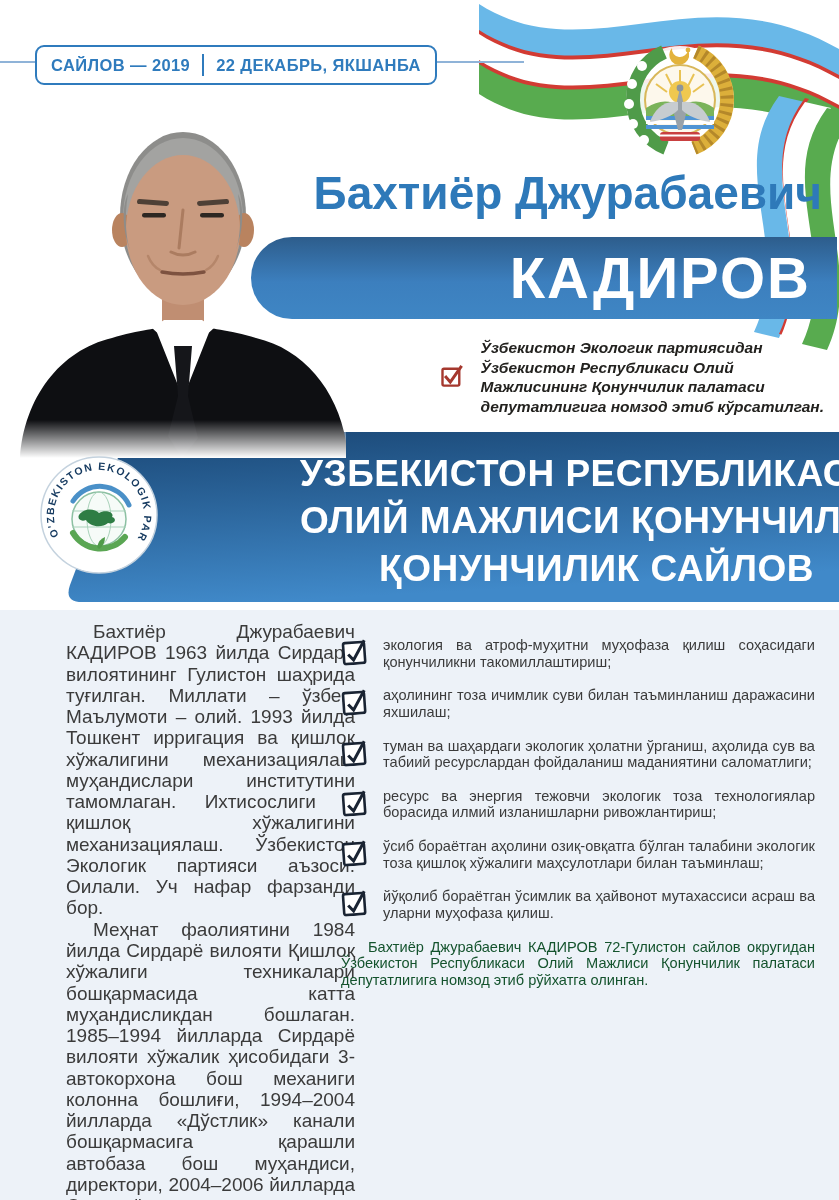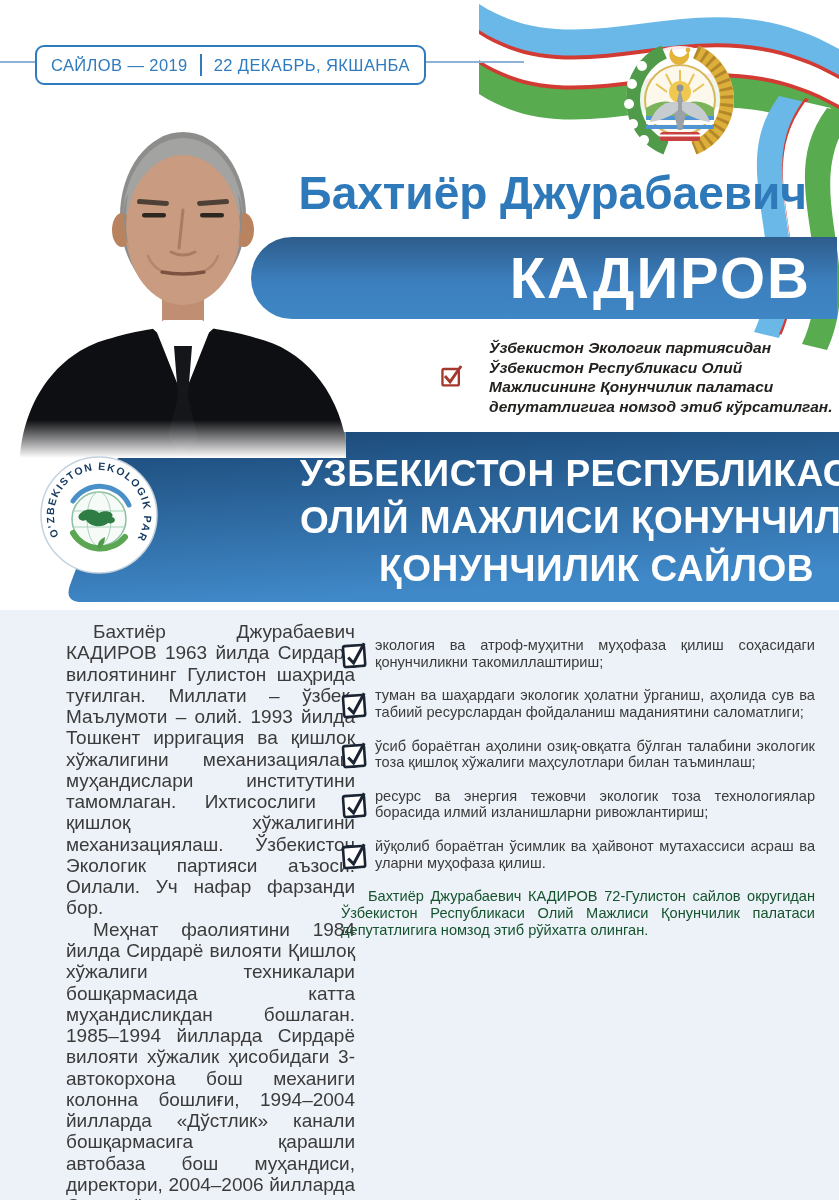--- a/index.html
+++ b/index.html
@@ -7,43 +7,43 @@
     position:relative;width:839px;height:1200px;overflow:hidden;
     font-family:"Liberation Sans",sans-serif;background:#ffffff;
   }
   
   .header-rule{position:absolute;left:0;top:61px;width:524px;height:2px;background:#8fb3d8;z-index:1;}
   .badge{
     position:absolute;left:35px;top:45px;height:36px;z-index:2;
     display:flex;align-items:center;background:#fff;
     border:2.5px solid #2f7bbd;border-radius:9px;padding:0 14px;gap:12px;
   }
-  .badge span{color:#2f7bbd;font-weight:normal;font-size:16.5px;letter-spacing:.4px;white-space:nowrap;}
+  .badge span{color:#2f7bbd;font-weight:bold;font-size:16.5px;letter-spacing:.4px;white-space:nowrap;}
   .badge .divider{width:2px;height:22px;background:#2f7bbd;}
   
   .ribbon{position:absolute;right:0;top:0;z-index:0;}
   
   .given-names{
-    position:absolute;right:32px;top:166px;z-index:3;
+    position:absolute;right:17px;top:166px;z-index:3;
     font-size:46px;font-weight:bold;color:#2e79b9;white-space:nowrap;
   }
   .surname-band{
     position:absolute;left:251px;top:237px;width:586px;height:82px;z-index:2;
     border-radius:46px 0 0 46px;
     background:linear-gradient(180deg,#2d5d8c 0%,#3c7fbe 55%,#3f86c4 100%);
     text-decoration:underline;
   }
   .surname{
     position:absolute;right:26px;top:0;line-height:82px;
     font-size:58px;font-weight:bold;color:#ffffff;letter-spacing:2px;white-space:nowrap;
   }
   
   .photo{position:absolute;left:16px;top:98px;z-index:4;}
   
-  .nomination{position:absolute;left:441px;top:338px;width:392px;z-index:3;display:flex;gap:27px;align-items:flex-start;}
+  .nomination{position:absolute;left:441px;top:338px;width:392px;z-index:3;display:flex;gap:18px;align-items:flex-start;}
   .nomination .text{
     font-size:15.5px;font-weight:bold;font-style:italic;color:#23221f;line-height:1.26;text-align:left;
   }
   
   .banner-svg{position:absolute;left:0;top:428px;z-index:2;}
   .banner-text{
     position:absolute;left:300px;top:450px;right:25px;z-index:3;text-align:right;
     color:#fff;font-weight:bold;font-size:37px;line-height:1.28;letter-spacing:.5px;white-space:nowrap;
   }
   .party-logo{position:absolute;left:39px;top:455px;z-index:4;}
@@ -52,21 +52,21 @@
   .bio-col{
     position:absolute;left:35px;top:621px;width:289px;z-index:2;
     font-size:19px;line-height:1.12;color:#3b3b3b;text-align:justify;margin-left:31px;
   }
   .bio-col p{margin:0;text-indent:27px;}
   .program-col{position:absolute;left:341px;top:620px;width:474px;z-index:2;}
   .program-intro{
     font-size:15.4px;font-weight:bold;color:#2b2a28;text-align:center;line-height:1.22;margin:0 2px;
   }
   .program-list{list-style:none;margin:17px 0 0 0;padding:0;}
-  .program-item{display:flex;gap:7px;margin-bottom:17px;align-items:center;}
+  .program-item{display:flex;gap:15px;margin-bottom:17px;align-items:flex-start;}
   .check-icon{flex:0 0 27px;margin-top:1px;transform:rotate(-4deg);}
   .program-item .text{
     font-size:14.6px;line-height:1.14;color:#3b3b3b;text-align:justify;flex:1;
   }
   .registration{
     margin:4px 0 0 0;font-size:14.6px;line-height:1.14;color:#14532d;text-align:justify;text-indent:27px;
   }
 </style>
 </head>
 <body>
@@ -248,35 +248,42 @@
             <rect x="2.5" y="4.5" width="21" height="21" rx="2" fill="#fff" stroke="#1a2433" stroke-width="2.6"></rect>
             <path d="M7,16 L12,22 L24,3" fill="none" stroke="#1a2433" stroke-width="3"></path>
           </svg>
         <div class="text">экология ва атроф-муҳитни муҳофаза қилиш соҳасидаги қонунчиликни такомиллаштириш;</div>
       </li>
       <li class="program-item">
         <svg class="check-icon" width="27" height="27" viewBox="0 0 27 27">
             <rect x="2.5" y="4.5" width="21" height="21" rx="2" fill="#fff" stroke="#1a2433" stroke-width="2.6"></rect>
             <path d="M7,16 L12,22 L24,3" fill="none" stroke="#1a2433" stroke-width="3"></path>
           </svg>
+        <div class="text">аҳолининг тоза ичимлик суви билан таъминланиш даражасини яхшилаш;</div>
+      </li>
+      <li class="program-item">
+        <svg class="check-icon" width="27" height="27" viewBox="0 0 27 27">
+            <rect x="2.5" y="4.5" width="21" height="21" rx="2" fill="#fff" stroke="#1a2433" stroke-width="2.6"></rect>
+            <path d="M7,16 L12,22 L24,3" fill="none" stroke="#1a2433" stroke-width="3"></path>
+          </svg>
         <div class="text">туман ва шаҳардаги экологик ҳолатни ўрганиш, аҳолида сув ва табиий ресурслардан фойдаланиш маданиятини саломатлиги;</div>
       </li>
       <li class="program-item">
         <svg class="check-icon" width="27" height="27" viewBox="0 0 27 27">
             <rect x="2.5" y="4.5" width="21" height="21" rx="2" fill="#fff" stroke="#1a2433" stroke-width="2.6"></rect>
             <path d="M7,16 L12,22 L24,3" fill="none" stroke="#1a2433" stroke-width="3"></path>
           </svg>
+        <div class="text">ресурс ва энергия тежовчи экологик тоза технологиялар борасида илмий изланишларни ривожлантириш;</div>
+      </li>
+      <li class="program-item">
+        <svg class="check-icon" width="27" height="27" viewBox="0 0 27 27">
+            <rect x="2.5" y="4.5" width="21" height="21" rx="2" fill="#fff" stroke="#1a2433" stroke-width="2.6"></rect>
+            <path d="M7,16 L12,22 L24,3" fill="none" stroke="#1a2433" stroke-width="3"></path>
+          </svg>
         <div class="text">ўсиб бораётган аҳолини озиқ-овқатга бўлган талабини экологик тоза қишлоқ хўжалиги маҳсулотлари билан таъминлаш;</div>
-      </li>
-      <li class="program-item">
-        <svg class="check-icon" width="27" height="27" viewBox="0 0 27 27">
-            <rect x="2.5" y="4.5" width="21" height="21" rx="2" fill="#fff" stroke="#1a2433" stroke-width="2.6"></rect>
-            <path d="M7,16 L12,22 L24,3" fill="none" stroke="#1a2433" stroke-width="3"></path>
-          </svg>
-        <div class="text">ресурс ва энергия тежовчи экологик тоза технологиялар борасида илмий изланишларни ривожлантириш;</div>
       </li>
       <li class="program-item">
         <svg class="check-icon" width="27" height="27" viewBox="0 0 27 27">
             <rect x="2.5" y="4.5" width="21" height="21" rx="2" fill="#fff" stroke="#1a2433" stroke-width="2.6"></rect>
             <path d="M7,16 L12,22 L24,3" fill="none" stroke="#1a2433" stroke-width="3"></path>
           </svg>
         <div class="text">йўқолиб бораётган ўсимлик ва ҳайвонот мутахассиси асраш ва уларни муҳофаза қилиш.</div>
       </li>
     </ul>
     <p class="registration">Бахтиёр Джурабаевич КАДИРОВ 72-Гулистон сайлов округидан Ўзбекистон Республикаси Олий Мажлиси Қонунчилик палатаси депутатлигига номзод этиб рўйхатга олинган.</p>

